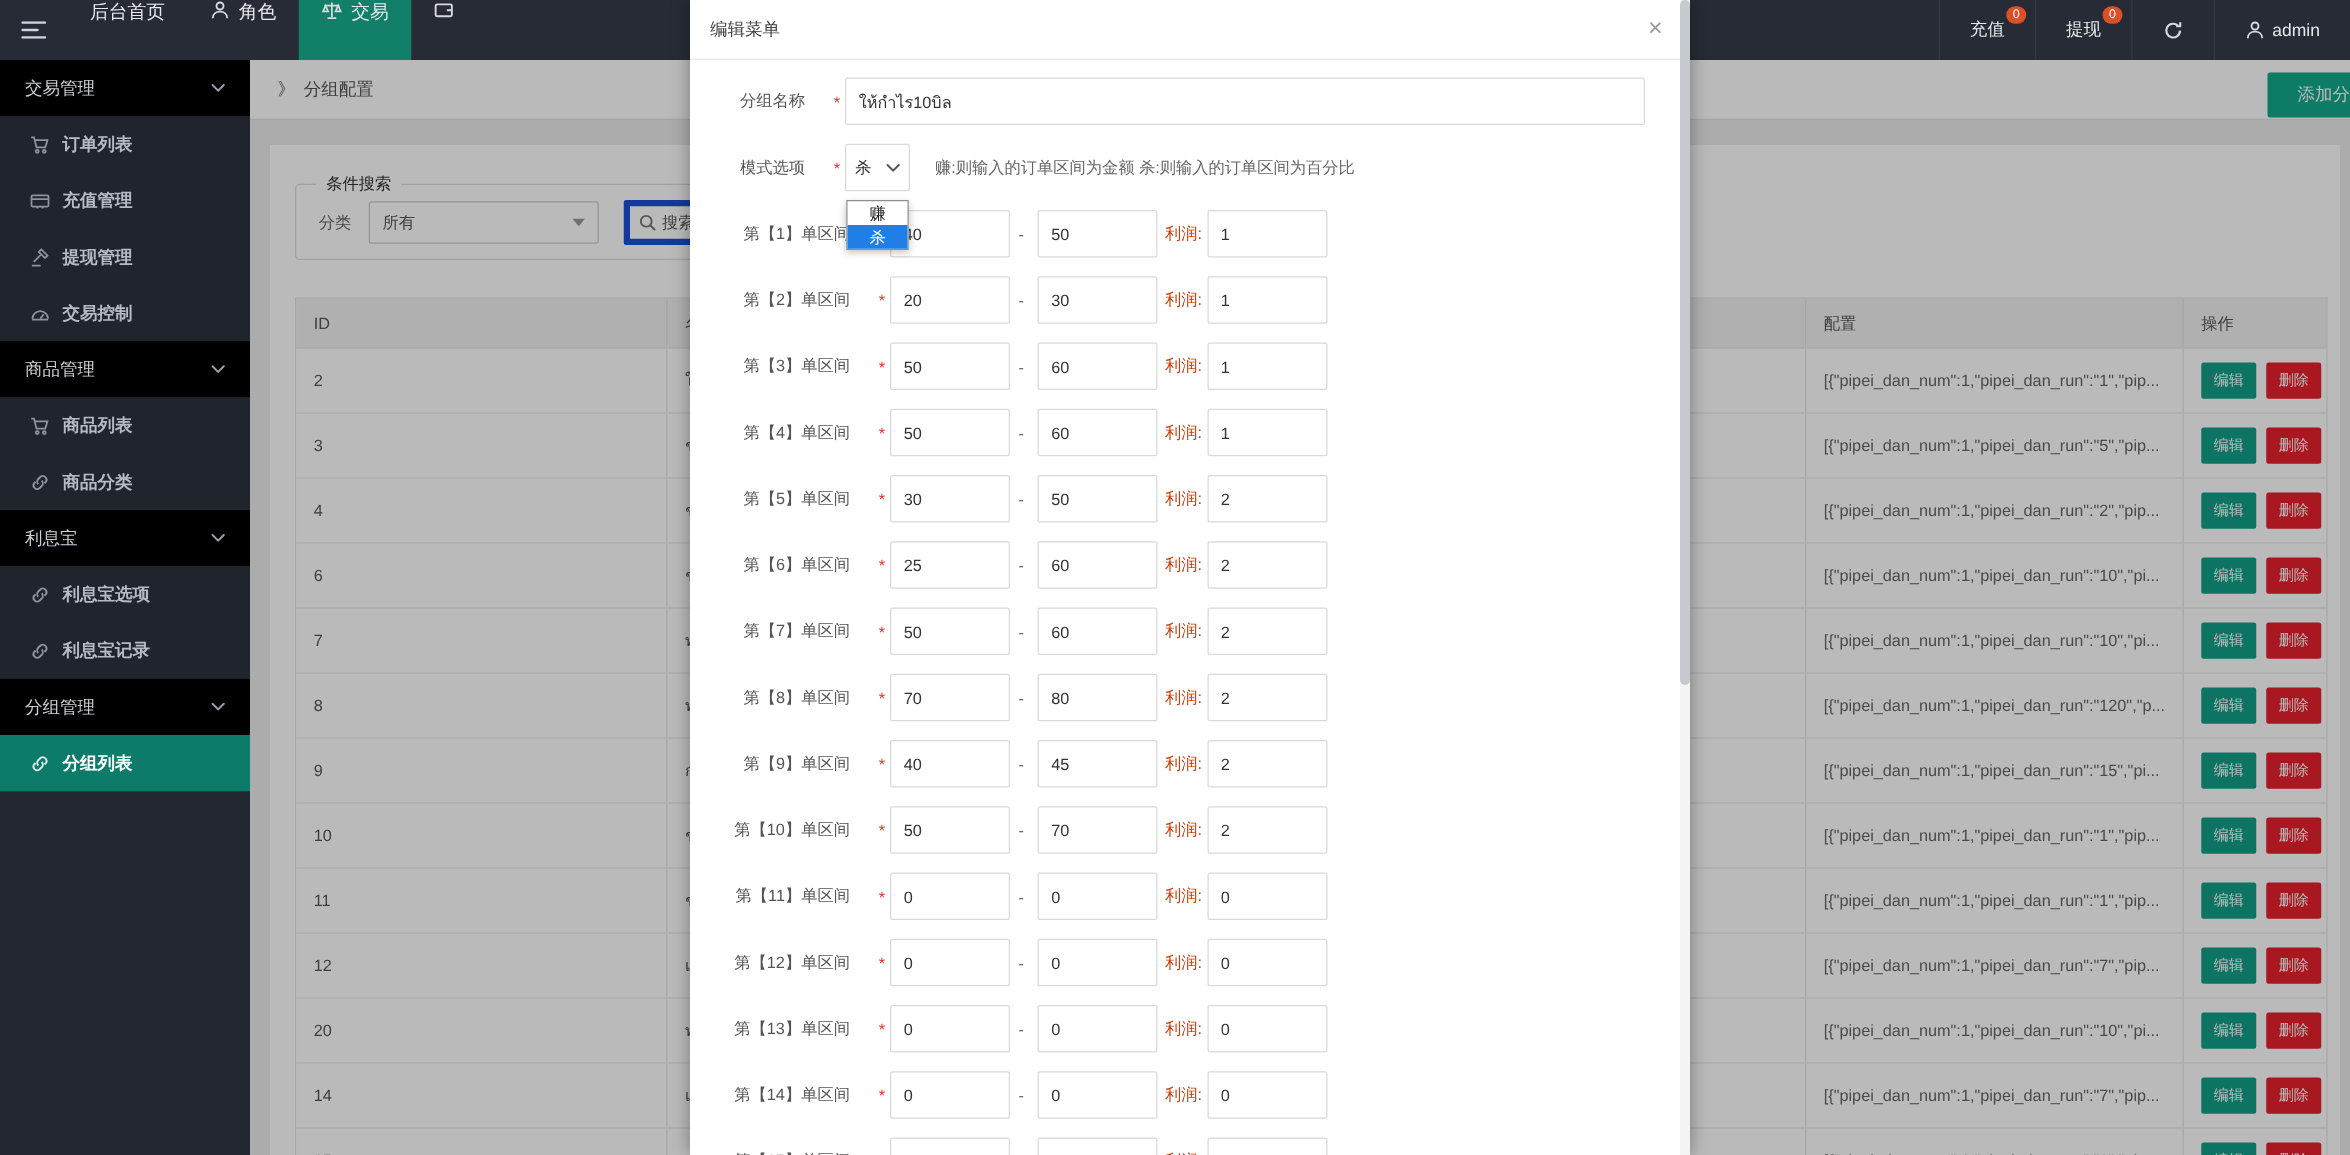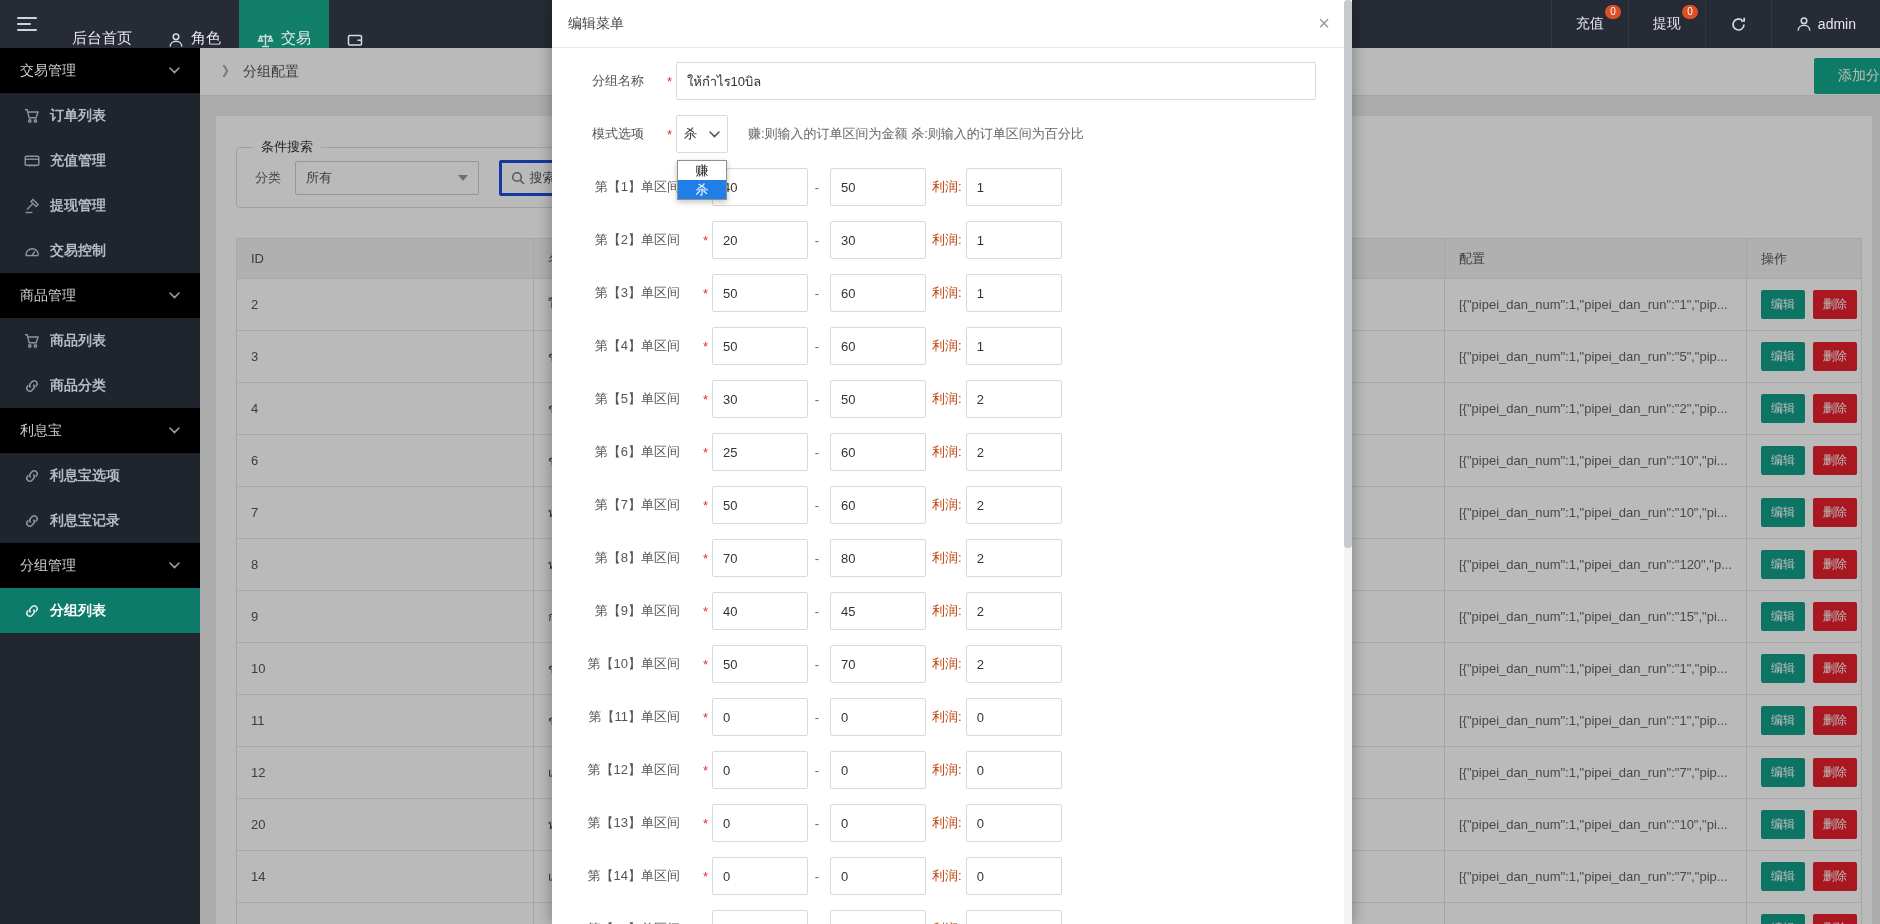--- a/index.html
+++ b/index.html
@@ -7,21 +7,21 @@
   body { position:relative; background:#ececec; font-family:"Liberation Sans","DejaVu Sans",sans-serif; }
   .ic svg { display:block; }
   .ic:empty { display:none; }
 
   
   .topbar { position:absolute; top:0; left:0; right:0; height:48px; background:#262b35; z-index:40; display:flex; align-items:stretch; }
   .logo { width:200px; background:#20242d; color:#fff; display:flex; align-items:center; justify-content:center; font-size:20px; letter-spacing:.5px; }
   .logo sup { font-size:10px; margin-left:3px; position:relative; top:-7px; color:#e8eaee; }
   .hamburger { width:54px; display:flex; align-items:center; justify-content:center; color:#cfd3da; cursor:pointer; }
   .topnav { display:flex; align-items:stretch; }
-  .nav-item { display:flex; align-items:flex-end; gap:7px; padding:0 18px; color:#e6e8ec; font-size:15px; cursor:pointer; }
+  .nav-item { display:flex; align-items:flex-start; gap:7px; padding:0 18px; color:#e6e8ec; font-size:15px; cursor:pointer; }
   .nav-item .ic { color:#d7dade; }
   .nav-item.active { background:#128069; }
   .top-right { margin-left:auto; display:flex; align-items:stretch; color:#e6e8ec; font-size:14px; }
   .tr-item { display:flex; align-items:center; gap:6px; padding:0 24px; position:relative; border-left:1px solid rgba(255,255,255,.06); cursor:pointer; }
   .tr-item .ic { color:#d7dade; }
   .badge { position:absolute; top:5px; right:7px; background:#dd4f27; color:#fff; font-size:10px; line-height:1; padding:2px 5px; border-radius:8px; }
 
   
   .sidebar { position:absolute; top:48px; left:0; bottom:0; width:200px; background:#22262f; z-index:41; }
   .side-group { height:45px; display:flex; align-items:center; justify-content:space-between; padding:0 20px; background:#000000; color:#ccd0d6; font-size:14px; cursor:pointer; }
@@ -35,21 +35,21 @@
   .content { position:absolute; left:200px; top:48px; right:0; bottom:0; background:#ececec; z-index:1; }
   .breadcrumb { height:48px; background:#fff; border-bottom:1px solid #e3e3e3; display:flex; align-items:center; gap:7px; padding-left:22px; color:#555; font-size:14px; }
   .add-btn { position:absolute; top:10px; left:1614px; width:104px; height:36px; background:#13a98c; color:#fff; border:none; border-radius:2px; font-size:14px; cursor:pointer; }
   .card { position:absolute; left:16px; top:68px; right:8px; height:900px; background:#fff; }
   fieldset.filter { position:absolute; left:20px; top:22px; width:1060px; height:70px; border:1px solid #ddd; border-radius:4px; }
   fieldset.filter legend { margin-left:16px; padding:0 8px; font-size:13px; color:#333; }
   .filter-row { display:flex; align-items:center; padding-left:18px; margin-top:4px; }
   .f-label { font-size:13px; color:#666; margin-right:14px; }
   .f-select { width:184px; height:34px; border:1px solid #ccc; border-radius:2px; background:#fff; display:flex; align-items:center; justify-content:space-between; padding:0 10px; font-size:13px; color:#555; cursor:pointer; }
   .f-select .tri { width:0; height:0; border-left:5px solid transparent; border-right:5px solid transparent; border-top:6px solid #999; }
-  .search-btn { margin-left:20px; height:36px; width:68px; border:3px solid #1d4ed8; border-radius:2px; background:#fff; color:#555; font-size:13px; display:flex; align-items:center; justify-content:center; gap:5px; cursor:pointer; }
+  .search-btn { margin-left:20px; height:36px; width:68px; border:5px solid #1d4ed8; border-radius:2px; background:#fff; color:#555; font-size:13px; display:flex; align-items:center; justify-content:center; gap:5px; cursor:pointer; }
   .search-btn .ic { color:#777; }
 
   
   .gtable { position:absolute; left:20px; top:122px; right:10px; border:1px solid #e4e4e4; border-bottom:none; font-size:13px; }
   .t-row { display:grid; grid-template-columns:296px 911px 302px 1fr; align-items:center; height:52px; background:#fff; border-bottom:1px solid #e6e6e6; }
   .t-row.head { height:40px; background:#f1f1f1; color:#333; }
   .t-cell { padding-left:14px; height:100%; display:flex; align-items:center; overflow:hidden; white-space:nowrap; color:#555; }
   .t-cell + .t-cell { border-left:1px solid #e4e4e4; }
   .t-cell.cfg { color:#666; }
   .btn { border:none; border-radius:2px; color:#fff; font-size:12px; padding:6px 10px; cursor:pointer; }

